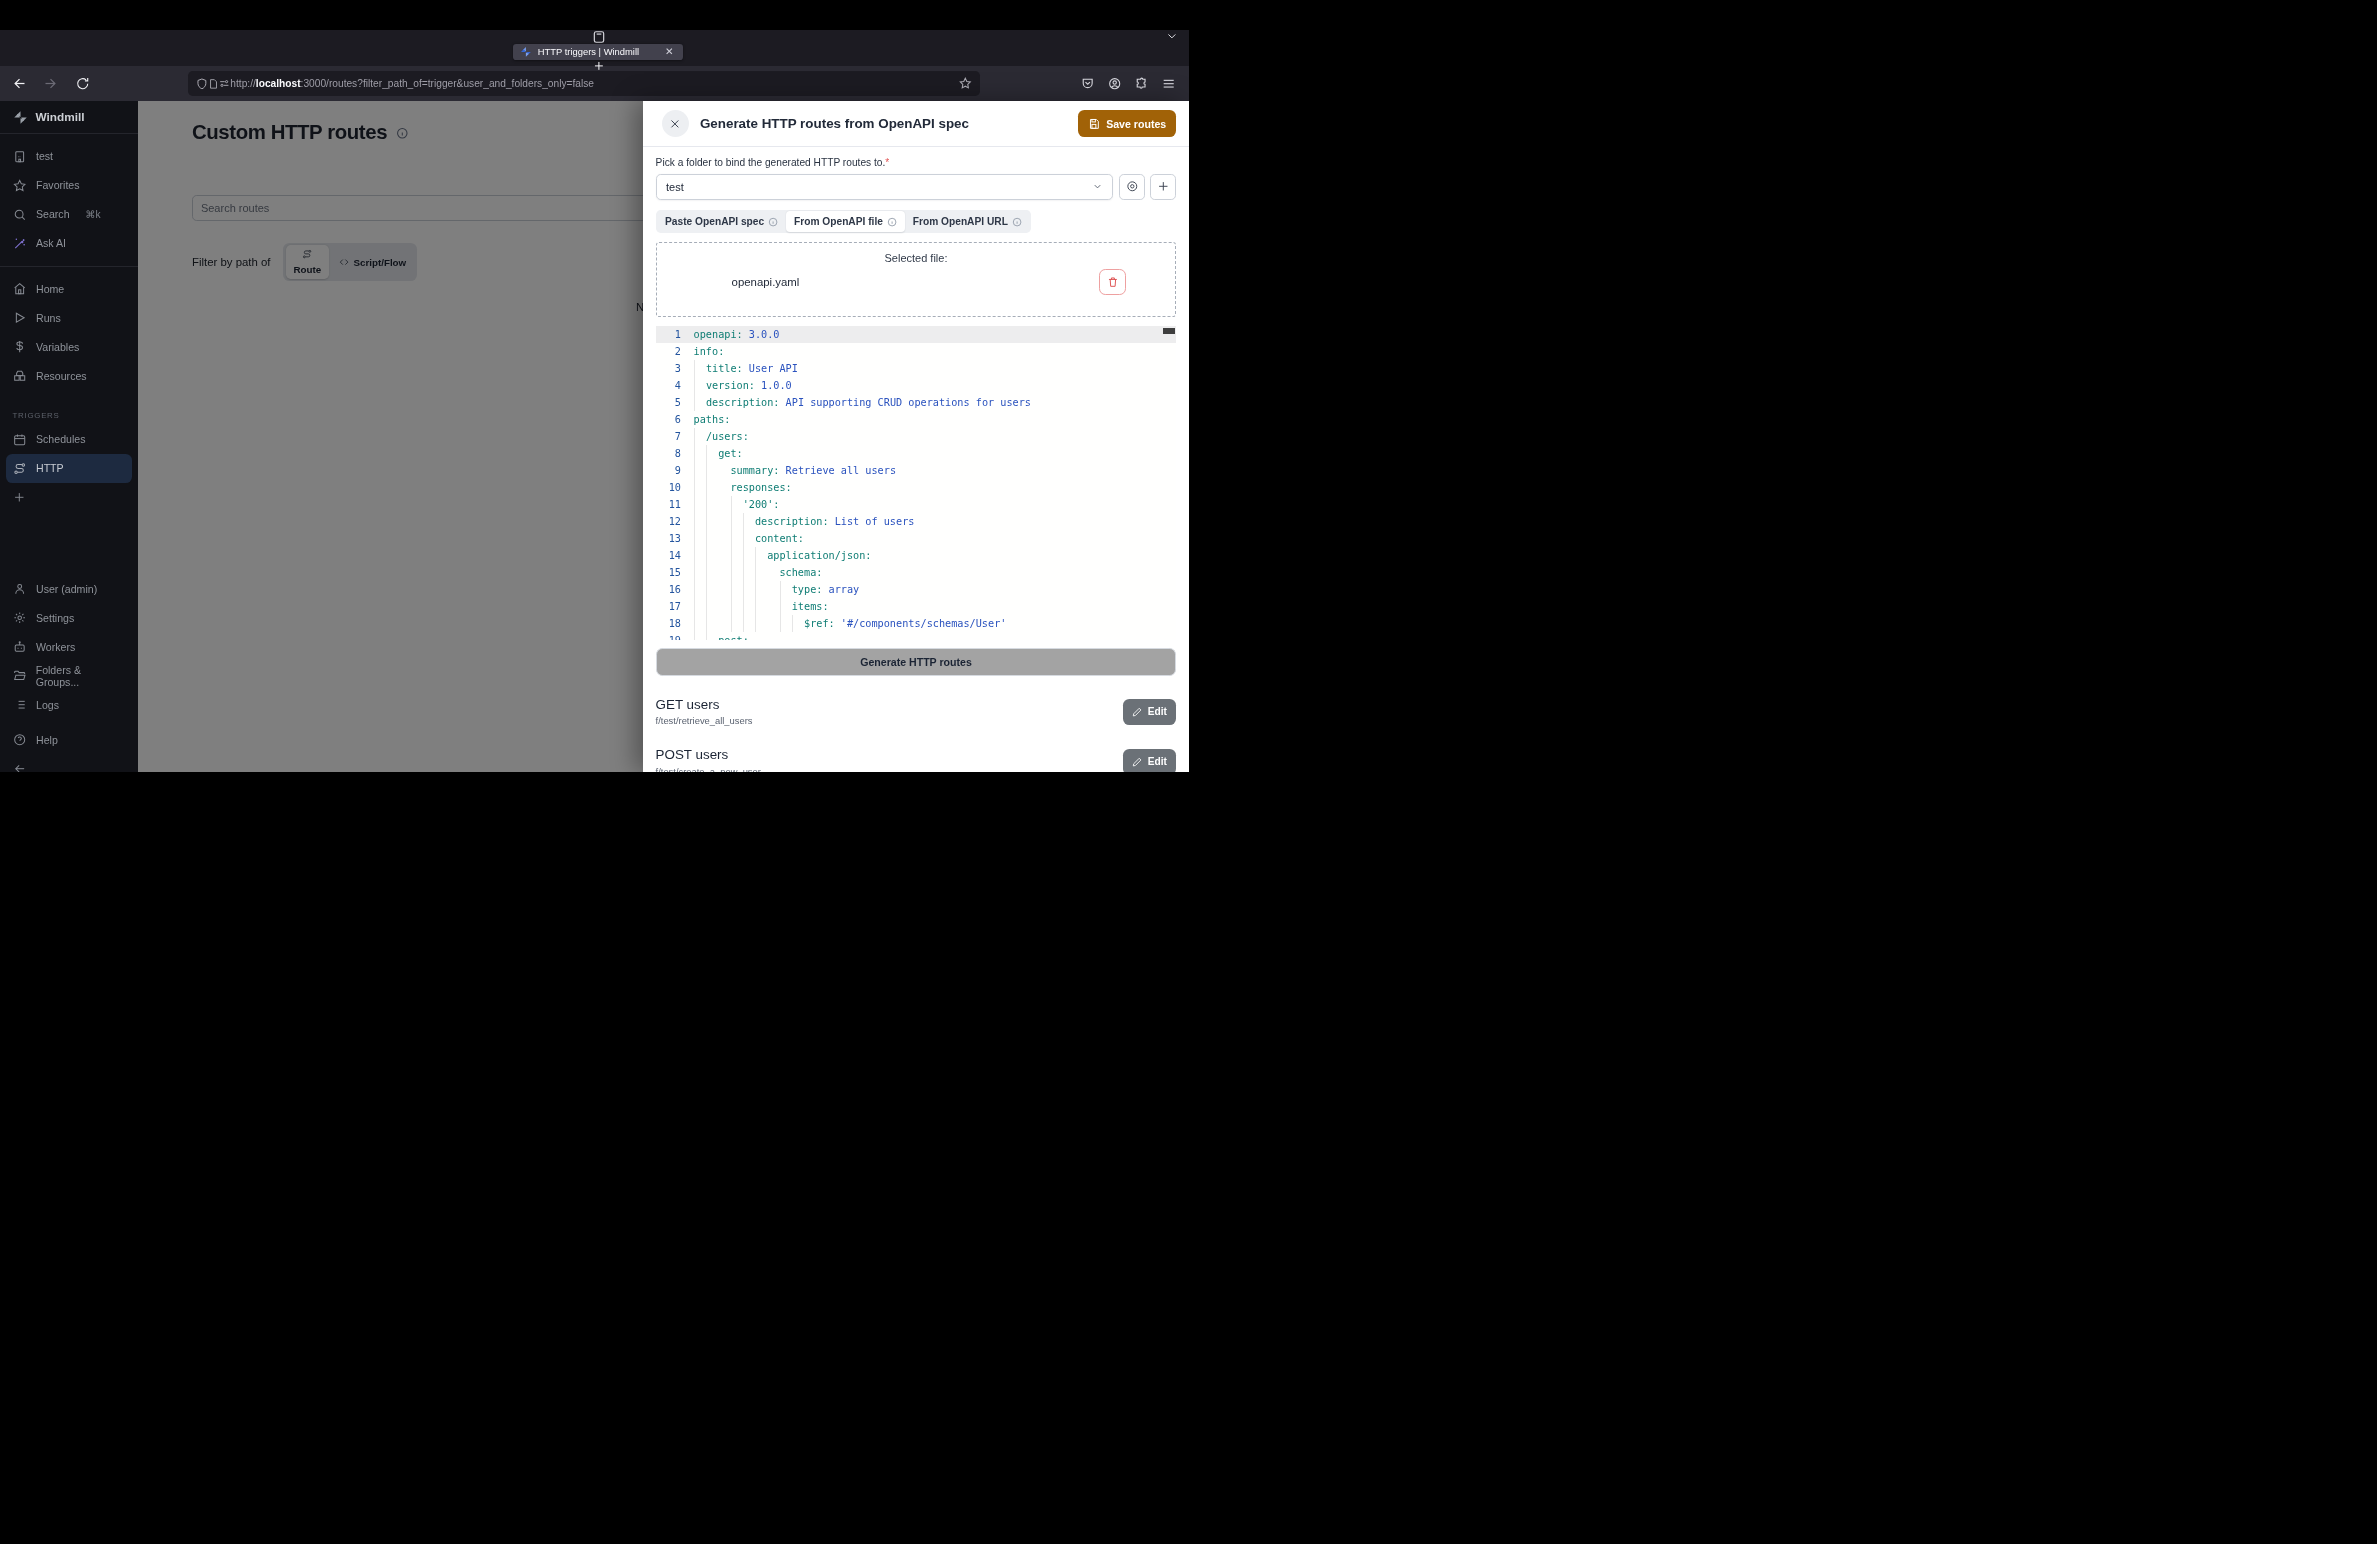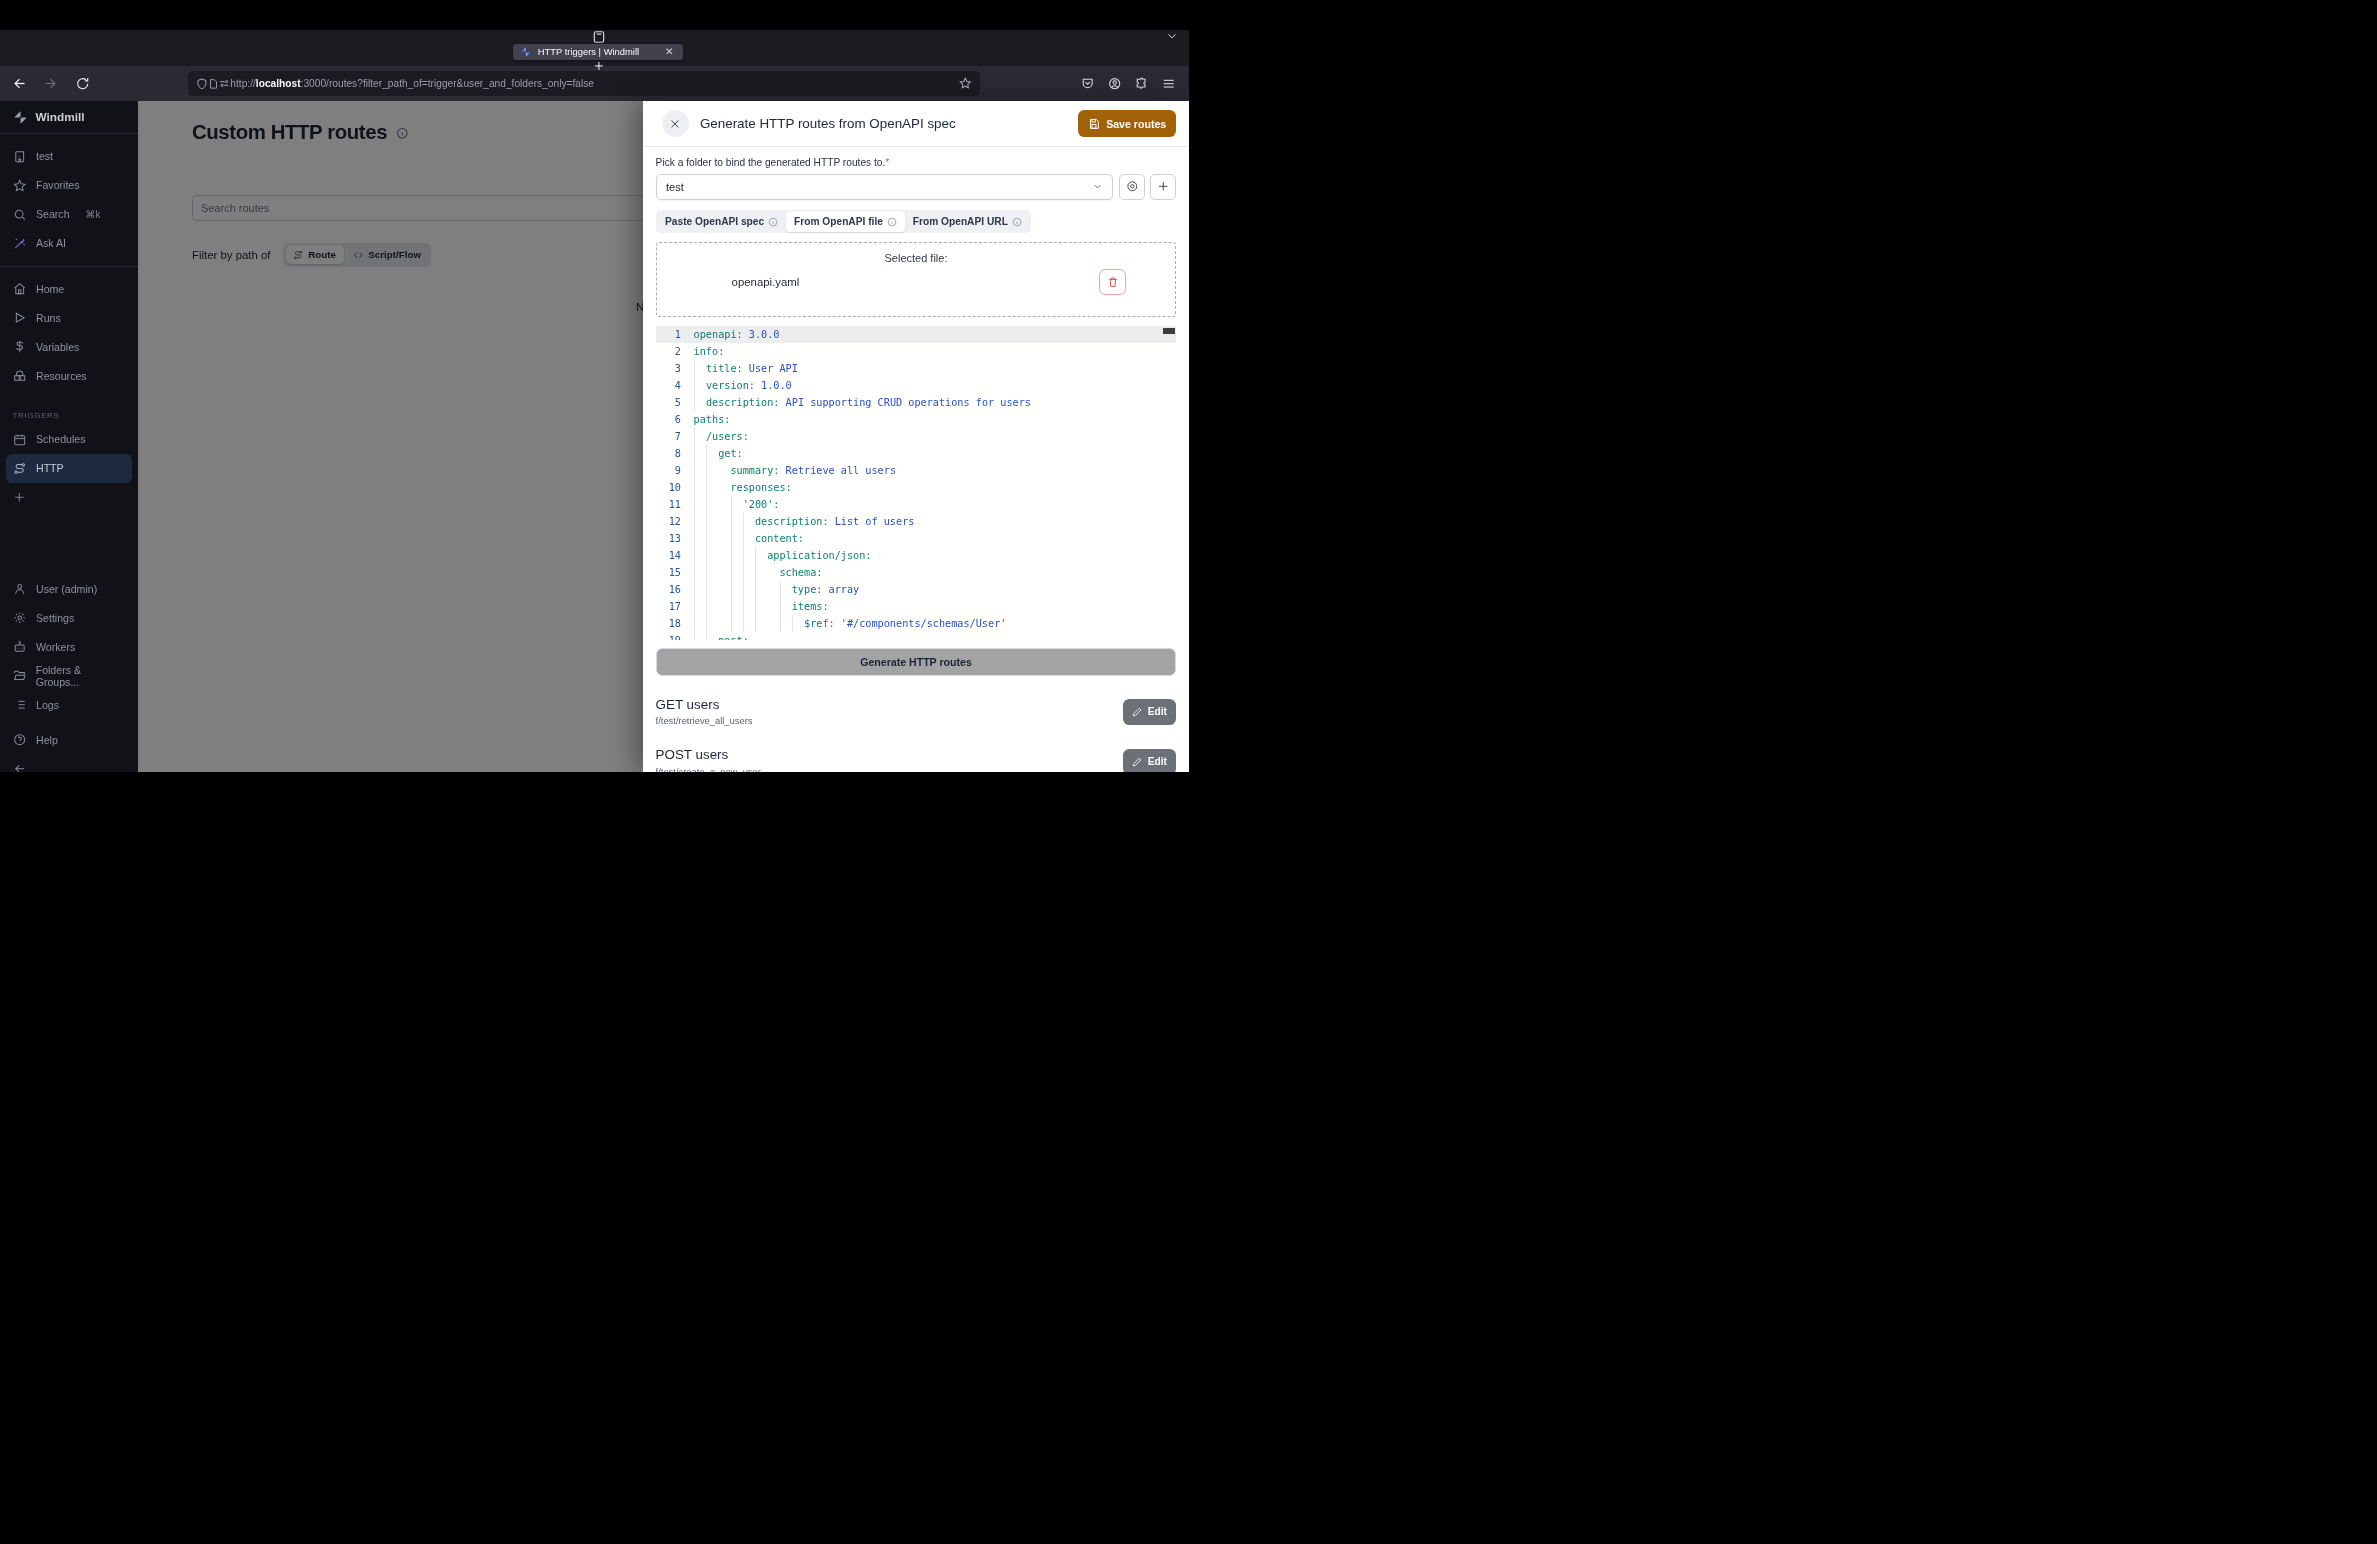--- a/index.html
+++ b/index.html
@@ -45,30 +45,30 @@
   
   .main { flex:1; position:relative; background:#fff; }
   .page-title { position:absolute; left:54px; top:20.4px; font-size:20.4px; font-weight:bold; color:#1f2430; letter-spacing:-.02em; display:flex; align-items:center; gap:9.4px; }
   .page-title .info { color:#667085; }
   .search-input { position:absolute; left:54px; top:94px; width:516px; height:26px; border:0.8px solid #c9ced6; border-radius:4.7px; padding:0 7.9px; font-size:11px; color:#1f2430; background:#fff; outline:none; }
   .search-input::placeholder { color:#6e7582; }
   .filter-row { position:absolute; left:54px; top:142px; display:flex; align-items:center; gap:12.6px; }
   .filter-label { font-size:11.4px; color:#20262f; }
   .seg-group { background:#e4e7ec; border-radius:6.3px; padding:2.4px; display:flex; gap:1.6px; align-items:center; }
   .seg { display:flex; align-items:center; gap:4.7px; padding:3.9px 7.9px; font-size:9.8px; font-weight:bold; color:#1d2433; border-radius:4.7px; cursor:pointer; }
-  .seg.on { background:#fff; box-shadow:0 0.8px 1.6px rgba(0,0,0,.15); }
+  .seg.on { background:#fff; box-shadow:0 0.8px 1.6px rgba(0,0,0,.15);flex-direction:column; }
   .seg .ic { color:#3e4654; }
   .empty-n { position:absolute; left:498px; top:200px; font-size:11.4px; color:#1f2430; }
   .dim { position:absolute; inset:0; background:rgba(0,0,0,.5); z-index:2; }
 
   
   .drawer { position:absolute; top:0; right:0; width:546px; height:671px; background:#fff; z-index:4; box-shadow:-7.9px 0 23.6px rgba(0,0,0,.35); display:flex; flex-direction:column; }
   .d-head { height:46px; flex:none; display:flex; align-items:center; padding:0 12.6px; border-bottom:0.8px solid #e6e8ee; }
   .d-close { width:27px; height:27px; margin-left:6.3px; border-radius:50%; background:#edeff2; display:flex; align-items:center; justify-content:center; color:#39404e; cursor:pointer; }
-  .d-title { margin-left:11px; font-size:13.4px; font-weight:normal; color:#222a39; }
+  .d-title { margin-left:11px; font-size:13.4px; font-weight:bold; color:#222a39; }
   .btn-save { margin-left:auto; height:27px; background:#a16207; color:#fff; border:none; border-radius:6.3px; padding:0 10.2px; font-size:10.6px; font-weight:bold; display:flex; align-items:center; gap:6.3px; cursor:pointer; font-family:inherit; }
   .d-body { padding:10.2px 12.6px 0; flex:1; }
   .fld-label { font-size:10.2px; color:#2a3342; }
   .req { color:#e25555; }
   .select-row { margin-top:5.5px; display:flex; gap:5.5px; align-items:center; }
   .select { flex:1; height:26px; border:0.8px solid #ccd1d9; border-radius:4.7px; display:flex; align-items:center; padding:0 9.4px; font-size:11px; color:#1b2434; box-shadow:0 0.8px 1.6px rgba(16,24,40,.05); cursor:pointer; }
   .select .chev { margin-left:auto; color:#555d6b; }
   .sq-btn { width:26px; height:26px; border:0.8px solid #ccd1d9; border-radius:4.7px; background:#fff; display:flex; align-items:center; justify-content:center; color:#39414f; cursor:pointer; }
   .tabs { margin-top:10.2px; display:inline-flex; background:#eef0f3; border-radius:4.7px; padding:1.6px; }
   .dtab { display:flex; align-items:center; gap:3.9px; padding:4.7px 7.9px; font-size:10.2px; font-weight:bold; color:#2e3747; border-radius:3.9px; cursor:pointer; }

